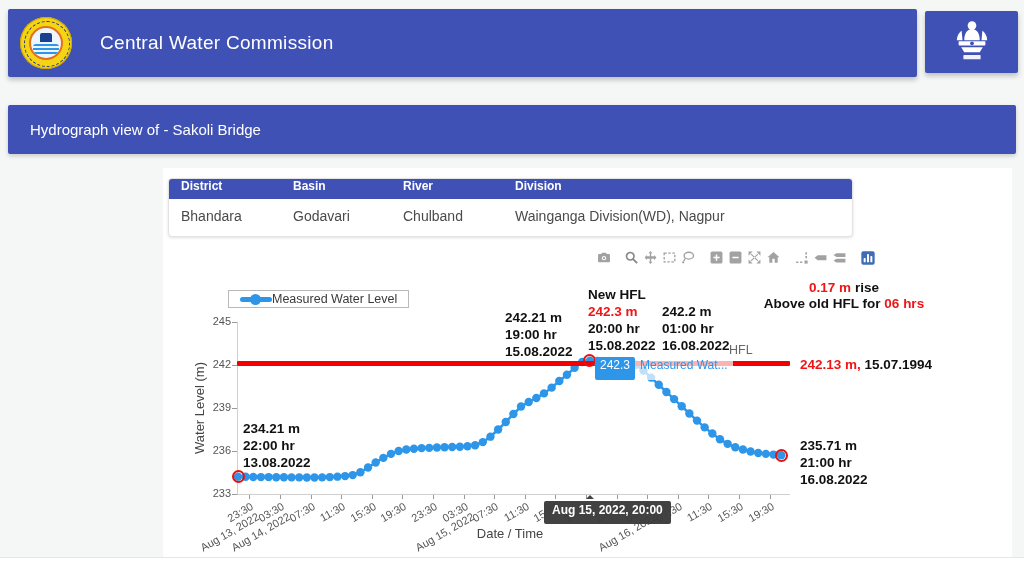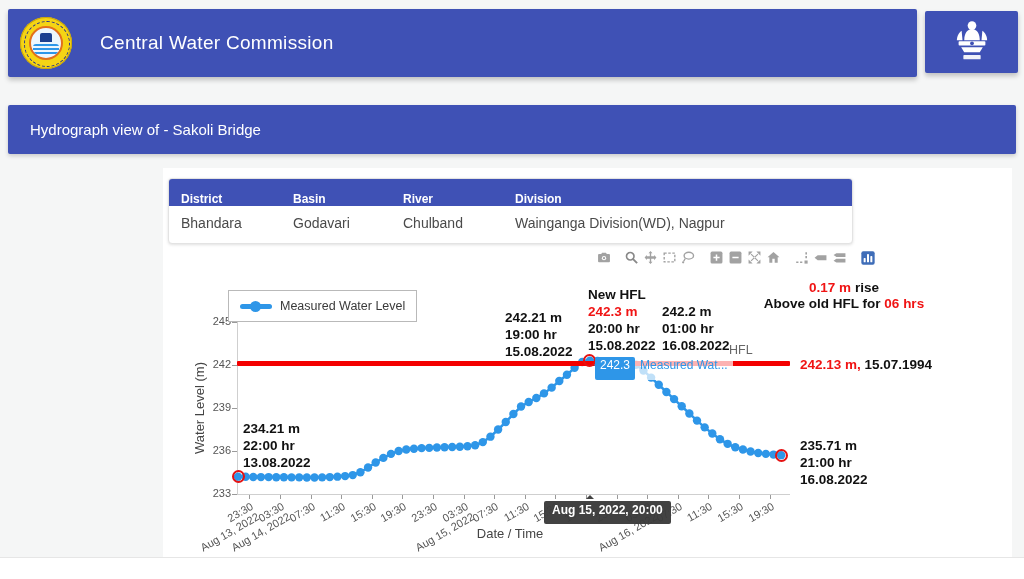--- a/index.html
+++ b/index.html
@@ -31,21 +31,21 @@
     display:flex; align-items:center; }
   .page-banner-title { color:#fff; font-size:15px; margin-left:22px; }
 
   
   .content-panel { position:absolute; left:163px; top:168px; width:849px; height:389px; background:#fff; }
 
   
   .station-table { position:absolute; left:168px; top:178px; width:685px; background:#fff;
     border:1px solid #e3e3e3; border-radius:4px; box-shadow:0 1px 3px rgba(0,0,0,.12); overflow:hidden; }
   .st-row { display:flex; }
-  .st-head { background:#3f51b5; height:27px; align-items:flex-end; }
+  .st-head { background:#3f51b5; height:20px; align-items:flex-start; }
   .st-head .st-cell { color:#fff; font-weight:bold; font-size:12px; }
   .st-body { height:37px; align-items:flex-start; padding-top:9px; }
   .st-body .st-cell { color:#4a4a4a; font-size:14px; }
   .st-cell { padding-left:12px; }
   .c0 { width:112px; } .c1 { width:110px; } .c2 { width:112px; } .c3 { flex:1; }
 
   
   .modebar { position:absolute; left:594px; top:249px; display:flex; align-items:center; }
   .mb-group { display:flex; margin-right:9px; }
   .mb-btn { width:19px; height:17px; display:flex; align-items:center; justify-content:center; cursor:pointer; }
@@ -58,22 +58,22 @@
   .axis-line-x { position:absolute; left:237px; top:494px; width:553px; height:1px; background:#cfcfcf; z-index:1; }
   .ytick-label { position:absolute; width:28px; text-align:right; font-size:11px; color:#555; z-index:1; }
   .ytick-mark { position:absolute; width:5px; height:1px; background:#9a9a9a; z-index:1; }
   .xtick-mark { position:absolute; width:1px; height:4px; background:#9a9a9a; z-index:1; }
   .xtick-label { position:absolute; width:110px; text-align:right; font-size:11px; color:#555;
     transform:rotate(-30deg); transform-origin:100% 0; line-height:12px; z-index:1; }
   .y-axis-title { position:absolute; left:192px; top:494px; width:172px; text-align:center;
     transform:rotate(-90deg); transform-origin:0 0; font-size:13px; color:#444; z-index:1; }
   .x-axis-title { position:absolute; left:430px; top:526px; width:160px; text-align:center; font-size:13px; color:#444; z-index:1; }
 
-  .legend-box { position:absolute; left:228px; top:290px; height:32px; display:flex; align-items:center;
-    gap:8px; padding:0 11px; background:#fff; border:1px solid #b9b9b9; z-index:4; }
+  .legend-box { position:absolute; left:228px; top:290px; height:18px; display:flex; align-items:center;
+    padding:0 11px; background:#fff; border:1px solid #b9b9b9; z-index:4; }
   .legend-sample { position:relative; width:32px; height:5px; border-radius:3px; background:#2e96e8; }
   .legend-sample::after { content:""; position:absolute; left:10px; top:-3px; width:11px; height:11px;
     border-radius:50%; background:#2e96e8; }
   .legend-label { font-size:12.5px; color:#3a3a3a; }
 
   .hfl-line { position:absolute; left:237px; width:553px; height:5px; background:#f40000; z-index:3; border-radius:1px; }
   .hfl-tag { position:absolute; left:729px; top:343px; font-size:12.5px; color:#666; z-index:3; }
   .pt-ring { position:absolute; width:13px; height:13px; border:2.5px solid #e51212; border-radius:50%; z-index:4; }
 
   .ann { position:absolute; font-size:13.5px; font-weight:bold; color:#111; line-height:17px; z-index:5; }

